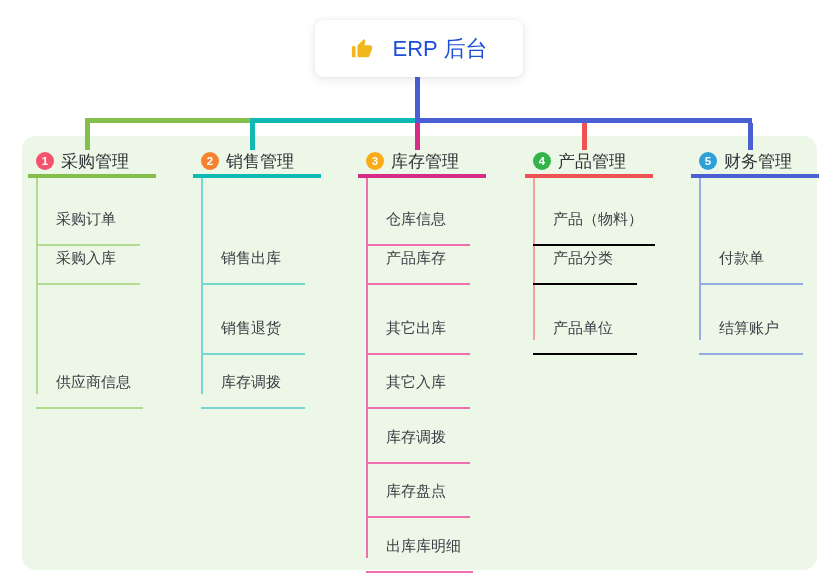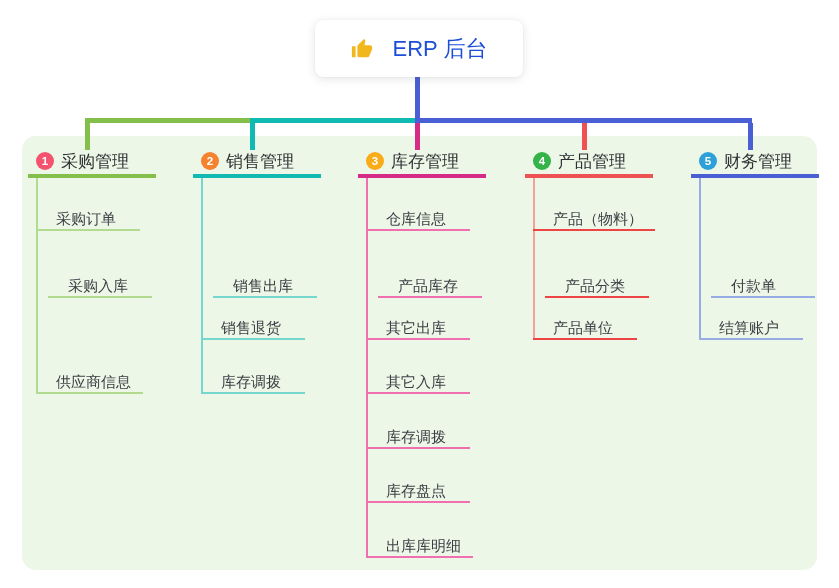--- a/index.html
+++ b/index.html
@@ -47,28 +47,28 @@
   
   .rail{position:absolute;top:178px;width:2px;}
   .rail.c0{left:36px; background:#b2db90;height:216px;}
   .rail.c1{left:201px;background:#76d7cf;height:216px;}
   .rail.c2{left:366px;background:#f06fae;height:380px;}
   .rail.c3{left:533px;background:#f79f9b;height:162px;}
   .rail.c4{left:699px;background:#97abe6;height:162px;}
 
   
   .child{position:absolute;height:26px;display:flex;align-items:flex-end;
-         padding:0 12px 0 20px;box-sizing:content-box;white-space:nowrap;
+         padding:0 12px 15px 20px;box-sizing:content-box;white-space:nowrap;
          font-size:15px;color:#3b3f45;min-width:72px;cursor:pointer;}
   .c0 .child,.child.c0{border-bottom:2px solid #b2db90;left:36px;}
   .child.c1{border-bottom:2px solid #76d7cf;left:201px;}
   .child.c2{border-bottom:2px solid #f06fae;left:366px;text-align:center;}
-  .child.c3{border-bottom:2px solid #ef4444;left:533px;font-family:Liberation Serif, serif;}
+  .child.c3{border-bottom:2px solid #000000;left:533px;font-family:Liberation Serif, serif;}
   .child.c4{border-bottom:2px solid #97abe6;left:699px;}
-  .r0{top:203px;} .r1{top:270px;margin-left:12px;} .r2{top:312px;} .r3{top:366px;}
+  .r0{top:203px;} .r1{top:242px;} .r2{top:312px;} .r3{top:366px;}
   .r4{top:421px;} .r5{top:475px;} .r6{top:530px;}
 </style>
 </head>
 <body>
 
 <div class="stage">
 
   <div class="panel"></div>
 
   <div class="line stem"></div>

